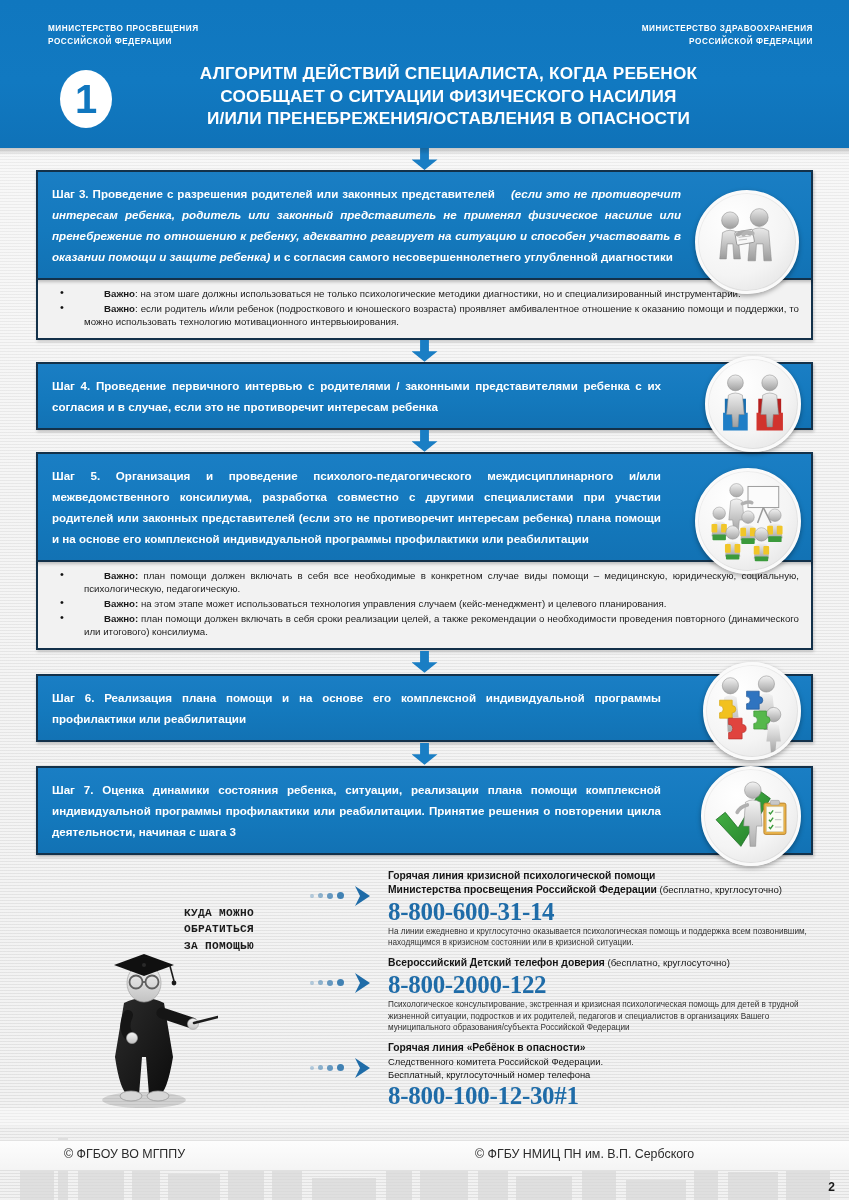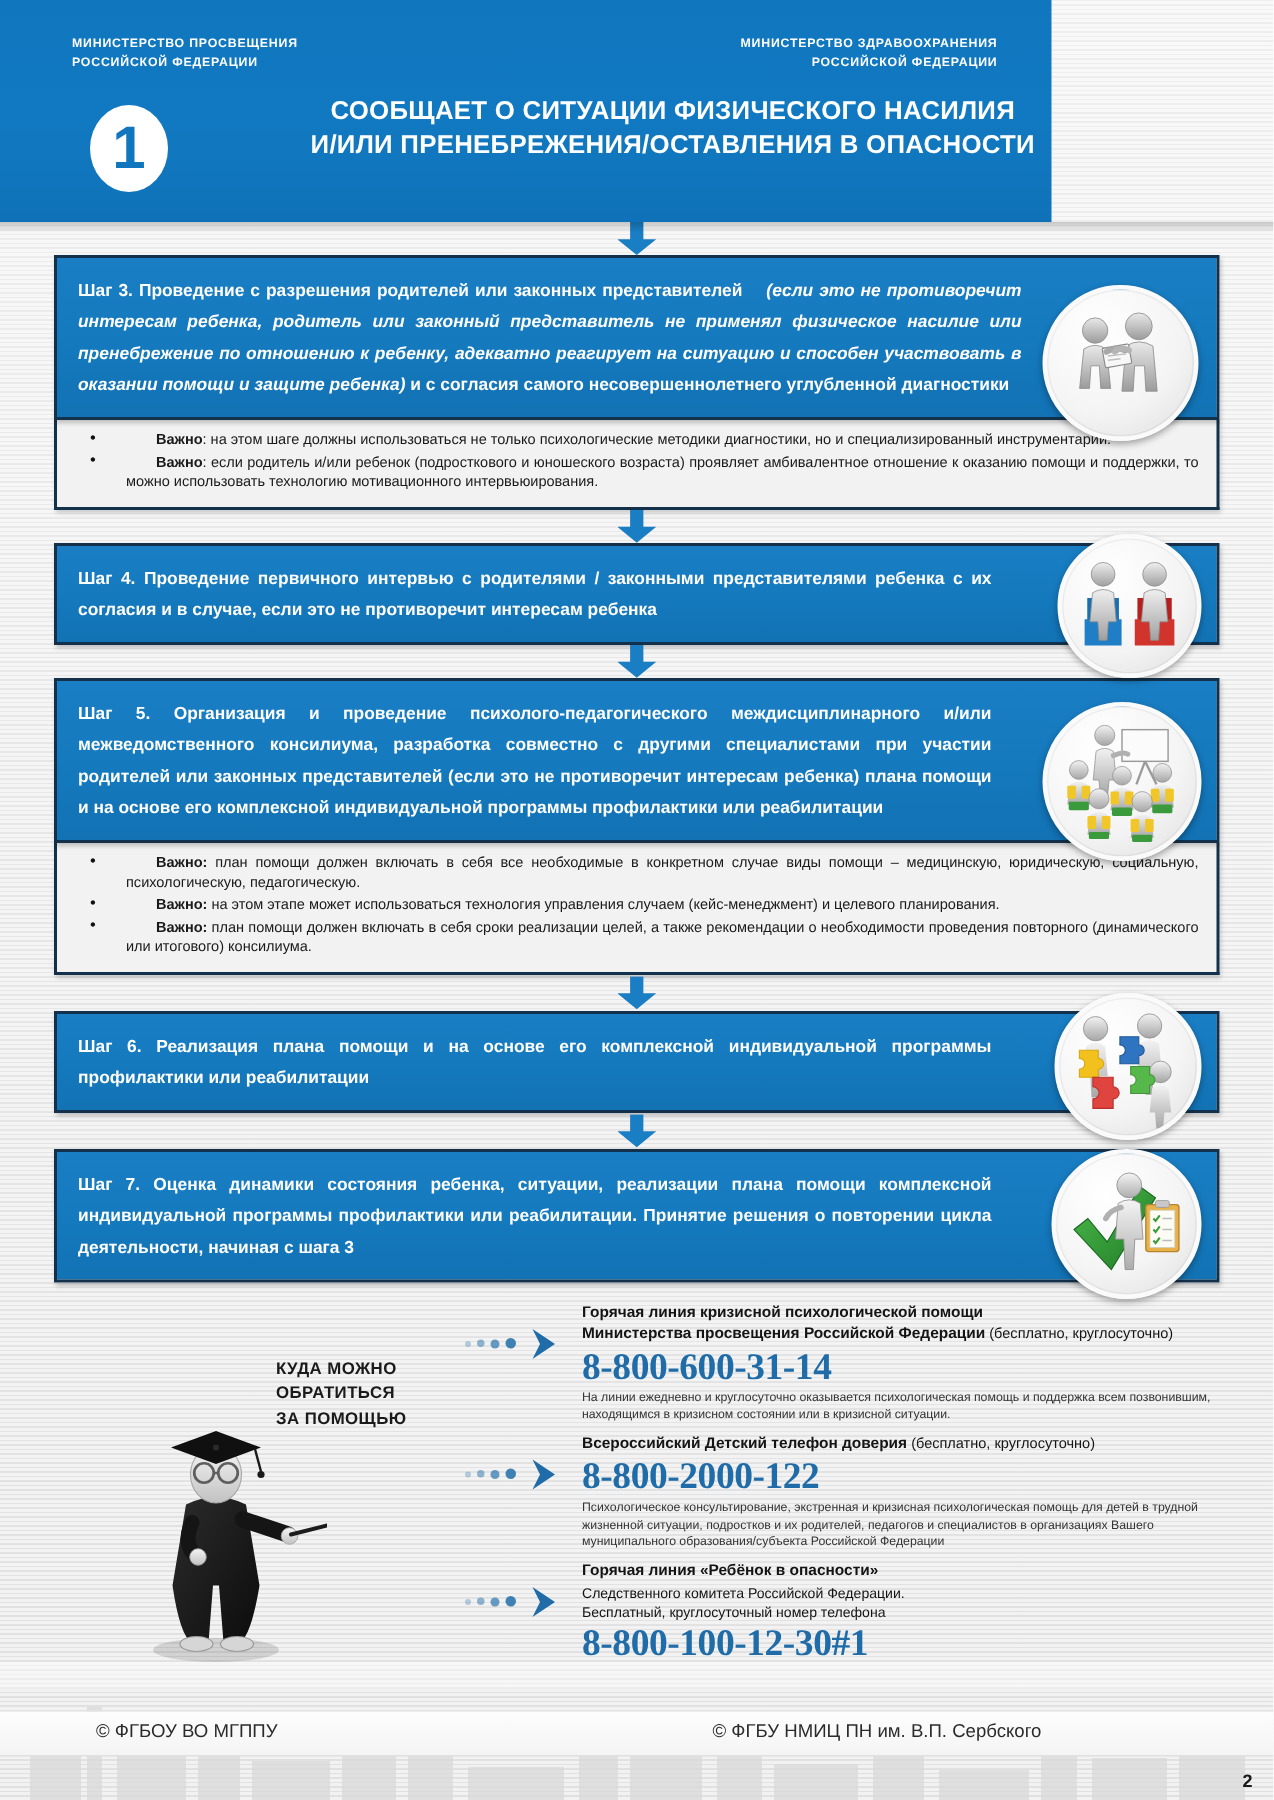--- a/index.html
+++ b/index.html
@@ -22,21 +22,21 @@
         rgba(0,0,0,0.016) 0px,
         rgba(0,0,0,0.016) 1px,
         rgba(255,255,255,0.5) 1px,
         rgba(255,255,255,0.5) 3px),
       linear-gradient(180deg, #f2f2f2 0%, #ebebeb 40%, #e4e4e4 100%);
   }
 
   
   .header {
     position: relative;
-    width: 701px;
+    width: 849px;
     height: 148px;
     background: linear-gradient(180deg, #1077bf 0%, #1179c1 55%, #0f72b8 100%);
     overflow: hidden;
   }
   .ministry {
     position: absolute;
     top: 23px;
     color: #ffffff;
     font-size: 8.2px;
     font-weight: bold;
@@ -184,20 +184,21 @@
     margin-top: 14px;
     padding: 0 36px;
     height: 258px;
   }
   .help-left {
     position: absolute;
     left: 36px;
     top: 0;
     width: 268px;
     height: 250px;
+    font-family: Liberation Mono, monospace;
   }
   .help-label {
     position: absolute;
     left: 148px;
     top: 36px;
     color: #1a1a1a;
     font-size: 11.2px;
     font-weight: bold;
     line-height: 16.5px;
     letter-spacing: 0.3px;
@@ -336,20 +337,21 @@
       <div>РОССИЙСКОЙ ФЕДЕРАЦИИ</div>
     </div>
     <div class="ministry right">
       <div>МИНИСТЕРСТВО ЗДРАВООХРАНЕНИЯ</div>
       <div>РОССИЙСКОЙ ФЕДЕРАЦИИ</div>
     </div>
 
     <div class="title-row">
       <div class="num-circle">1</div>
       <div class="main-title">
+        <div>АЛГОРИТМ ДЕЙСТВИЙ СПЕЦИАЛИСТА, КОГДА РЕБЕНОК</div>
         <div>СООБЩАЕТ О СИТУАЦИИ ФИЗИЧЕСКОГО НАСИЛИЯ</div>
         <div>И/ИЛИ ПРЕНЕБРЕЖЕНИЯ/ОСТАВЛЕНИЯ В ОПАСНОСТИ</div>
       </div>
     </div>
   </div>
   <div class="header-shadow"></div>
 
   <div class="flow">
 
     <div class="arrow">

